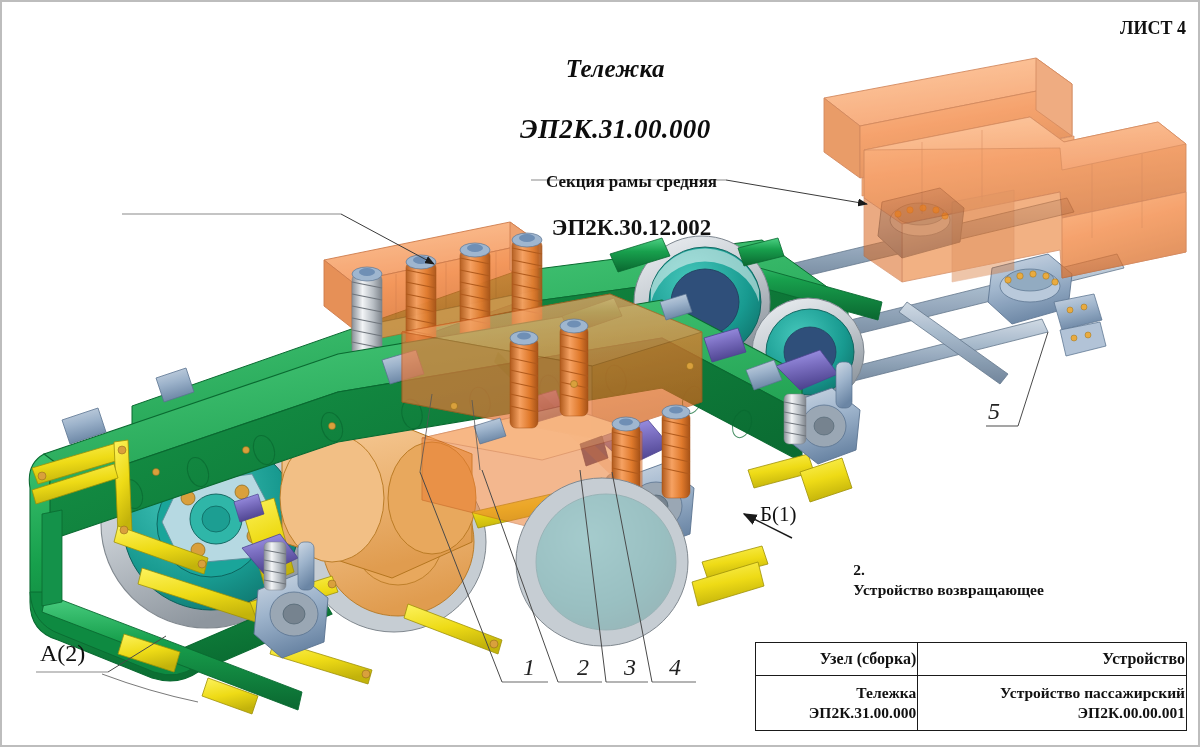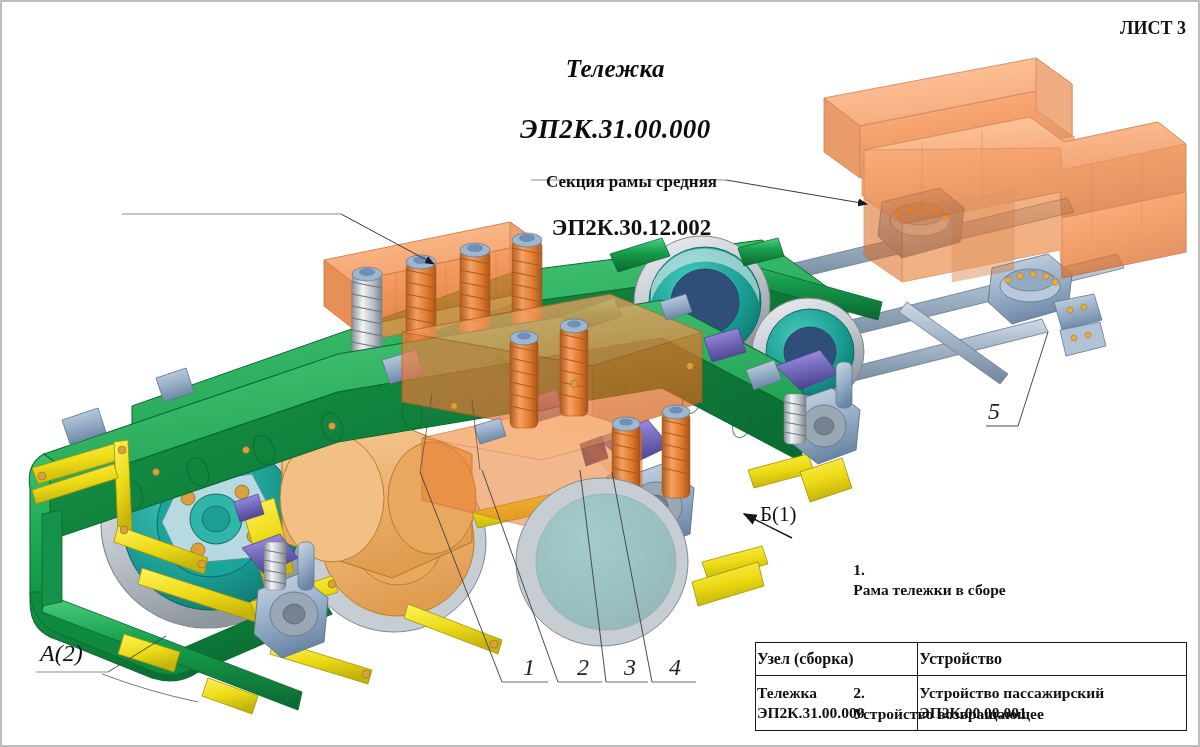--- a/index.html
+++ b/index.html
@@ -30,40 +30,40 @@
   .calloutbox{font-weight:bold;font-size:17px;line-height:23px;color:#111;text-align:center;}
   .calloutbox .code{font-size:23px;}
 
   #lbl-opornaya{left:118px;top:186px;}
   #lbl-srednyaya{left:527px;top:145px;}
 
   #legend{
     left:828px;top:496px;font-weight:bold;font-size:15.5px;line-height:20.6px;color:#111;
   }
 
-  #mark-A{left:38px;top:638px;font-size:24px;color:#111;font-style:italic;}
+  #mark-A{left:38px;top:638px;font-size:24px;color:#111;}
   #mark-B{left:758px;top:500px;font-size:21px;color:#111;}
 
   .leadernum{
     font-style:italic;font-size:24px;color:#222;font-family:"Liberation Serif",serif;
   }
   #num1{left:521px;top:652px;}
   #num2{left:575px;top:652px;}
   #num3{left:622px;top:652px;}
   #num4{left:667px;top:652px;}
   #num5{left:986px;top:396px;}
 
   
   #tbl{
     position:absolute;left:753px;top:640px;width:432px;
     border-collapse:collapse;
   }
   #tbl td,#tbl th{
     border:1.6px solid #1a1a1a;
-    text-align:left;vertical-align:middle;
+    text-align:right;vertical-align:middle;
     font-weight:bold;color:#111;
     font-family:"Liberation Serif",serif;
   }
   #tbl th{font-size:16px;height:30px;}
   #tbl td{font-size:15.5px;height:52px;line-height:20px;}
   #tbl .c1{width:160px;}
   #tbl .c2{width:268px;}
 
   
   #model{position:absolute;left:0;top:0;width:1200px;height:747px;}
@@ -580,42 +580,38 @@
       <path d="M478 468 L470 398" stroke="#555" stroke-width="0.8"></path>
       <path d="M418 470 L430 392" stroke="#555" stroke-width="0.8"></path>
     </g>
   </svg>
 
   <div class="txt" id="title">
     <span>Тележка</span><br>
     <span class="l2">ЭП2К.31.00.000</span>
   </div>
 
-  <div class="txt" id="sheet">ЛИСТ 3</div>
+  <div class="txt" id="sheet">ЛИСТ 4</div>
 
 
   <div class="txt calloutbox" id="lbl-srednyaya">
     <span>Секция рамы средняя</span><br>
     <span class="code">ЭП2К.30.12.002</span>
   </div>
 
   <div class="txt" id="mark-A">А(2)</div>
   <div class="txt" id="mark-B">Б(1)</div>
 
   <div class="txt leadernum" id="num1">1</div>
   <div class="txt leadernum" id="num2">2</div>
   <div class="txt leadernum" id="num3">3</div>
   <div class="txt leadernum" id="num4">4</div>
   <div class="txt leadernum" id="num5">5</div>
 
   <div class="txt" id="legend">
-    <div>
-      <span>1.</span>
-      <span>Рама тележки в сборе</span>
-    </div>
     <div>
       <span>2.</span>
       <span>Устройство возвращающее</span>
     </div>
     
     
     
   </div>
 
   <table id="tbl">

